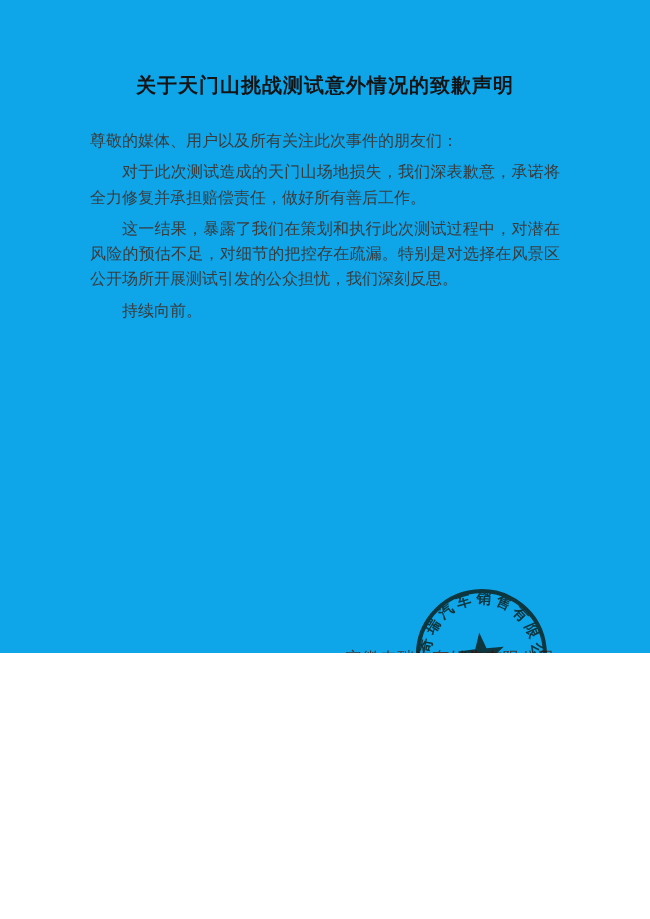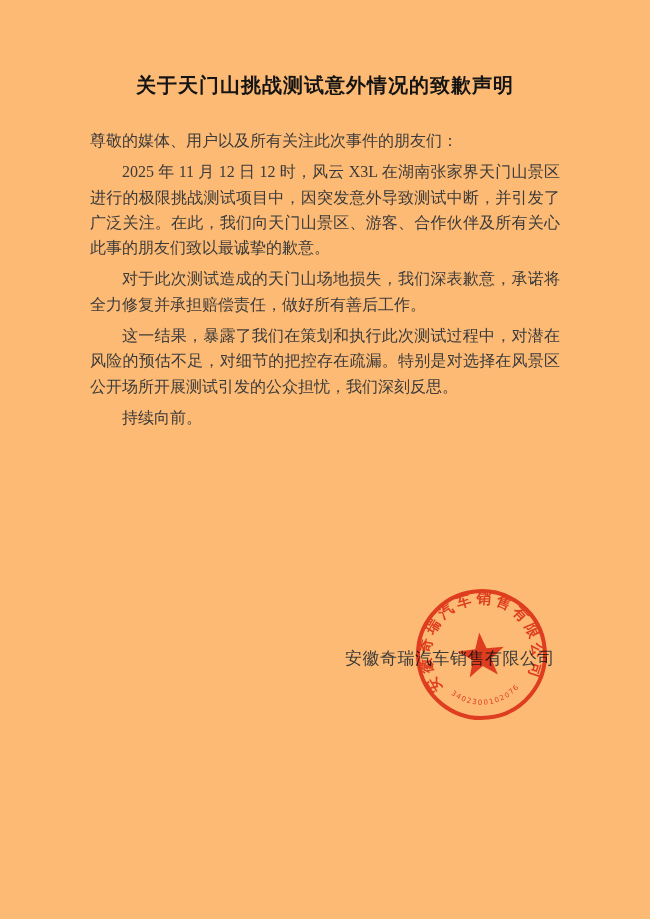--- a/index.html
+++ b/index.html
@@ -1,19 +1,19 @@
 <!DOCTYPE html>
 <html><head>
 <meta charset="utf-8">
 <style>
   html,body{margin:0;padding:0;background:#ffffff;}
   .page{
     position:relative;
-    width:650px;height:919px;
-    background:#fdba74;
+    width:650px;height:653px;
+    background:#0ea5e9;
     overflow:hidden;
     font-family:"Liberation Serif","DejaVu Serif",serif;
     color:#3a3a3a;
   }
   .doc-title{
     position:absolute;
     top:72px;left:0;right:0;
     text-align:center;
     font-size:20px;
     font-weight:bold;
@@ -57,21 +57,20 @@
 </style>
 </head>
 <body>
 
 <div class="page">
 
   <div class="doc-title">关于天门山挑战测试意外情况的致歉声明</div>
 
   <div class="doc-body">
     <p class="salutation">尊敬的媒体、用户以及所有关注此次事件的朋友们：</p>
-    <p>2025 年 11 月 12 日 12 时，风云 X3L 在湖南张家界天门山景区进行的极限挑战测试项目中，因突发意外导致测试中断，并引发了广泛关注。在此，我们向天门山景区、游客、合作伙伴及所有关心此事的朋友们致以最诚挚的歉意。</p>
     <p>对于此次测试造成的天门山场地损失，我们深表歉意，承诺将全力修复并承担赔偿责任，做好所有善后工作。</p>
     <p>这一结果，暴露了我们在策划和执行此次测试过程中，对潜在风险的预估不足，对细节的把控存在疏漏。特别是对选择在风景区公开场所开展测试引发的公众担忧，我们深刻反思。</p>
     <p>持续向前。</p>
   </div>
 
   <div class="signature">
     <div class="company">安徽奇瑞汽车销售有限公司</div>
   </div>
 
   <svg class="seal" viewBox="0 0 140 140">

